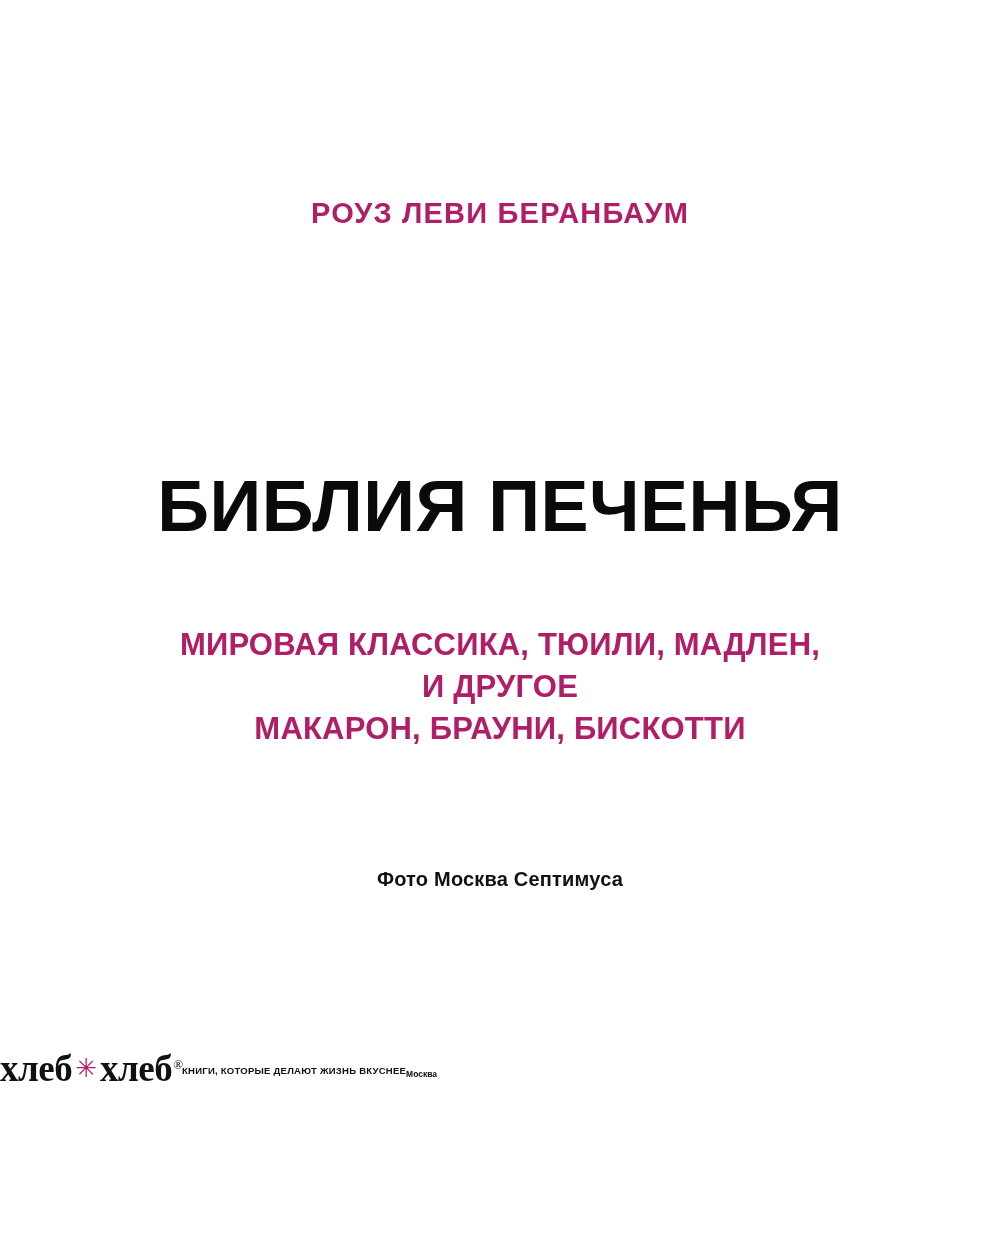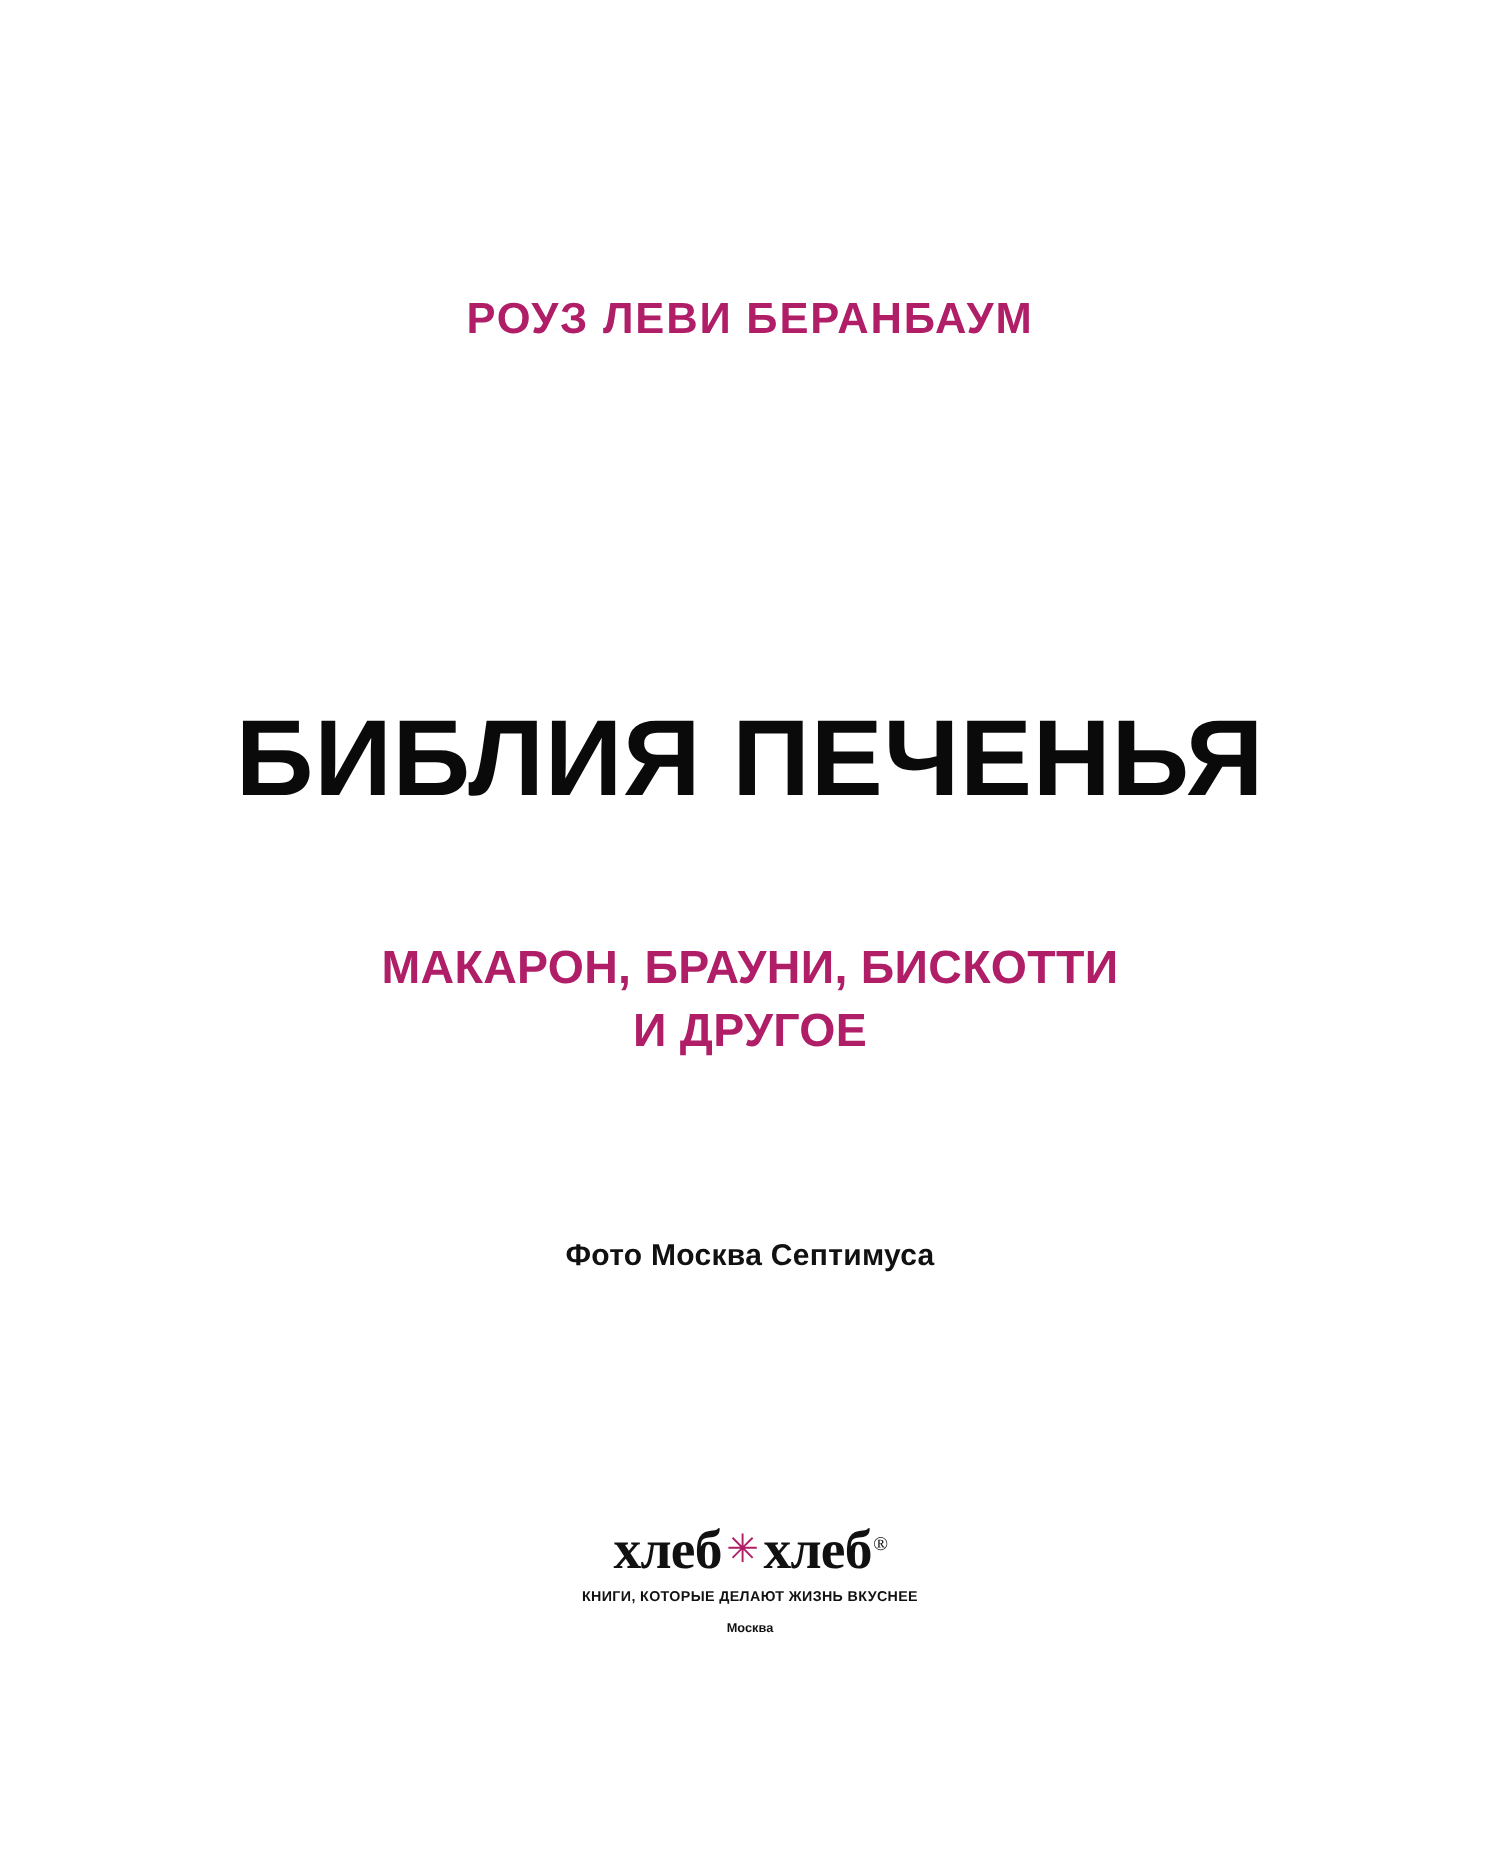--- a/index.html
+++ b/index.html
@@ -64,21 +64,21 @@
     text-align: center;
     letter-spacing: 0.2px;
   }
 
   .publisher {
     position: absolute;
     left: 0;
     right: 0;
     bottom: 78px;
     display: flex;
-    flex-direction: column;
+    flex-direction: row;
     align-items: center;
   }
 
   .logo-row {
     display: flex;
     align-items: baseline;
     justify-content: center;
   }
 
   .logo-word {
@@ -129,22 +129,23 @@
 </head>
 <body>
 
 <div class="page">
 
   <div class="author">РОУЗ ЛЕВИ БЕРАНБАУМ</div>
 
   <h1 class="title">БИБЛИЯ ПЕЧЕНЬЯ</h1>
 
   <div class="subtitle">
+    <div>МИРОВАЯ КЛАССИКА, ТЮИЛИ, МАДЛЕН,</div>
+    <div>И ДРУГОЕ</div>
     <div>МАКАРОН, БРАУНИ, БИСКОТТИ</div>
-    <div>И ДРУГОЕ</div>
   </div>
 
   <div class="photo-credit">Фото Москва Септимуса</div>
 
   <div class="publisher">
     <div class="logo-row">
       <span class="logo-word">хлеб</span>
       <span class="logo-star">✳</span>
       <span class="logo-word">хлеб</span>
       <span class="logo-reg">®</span>

